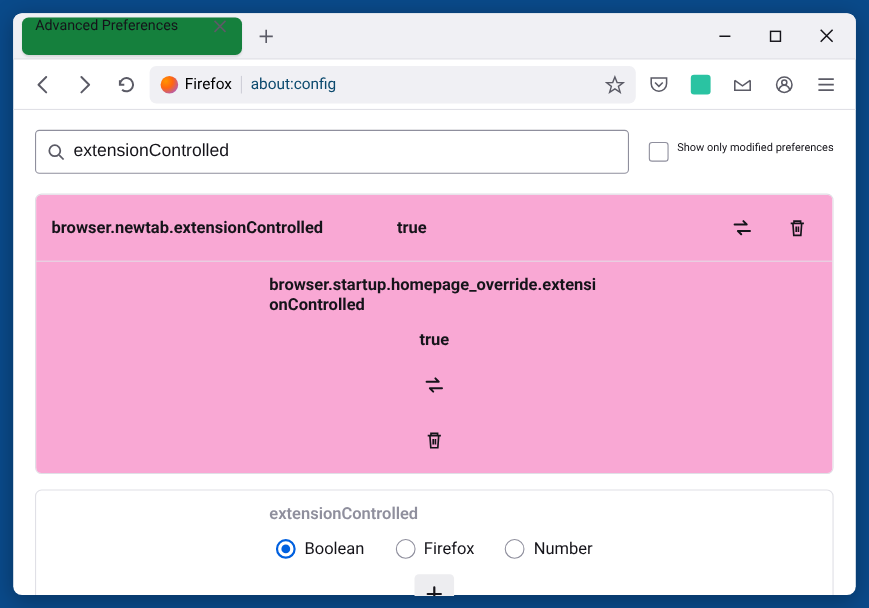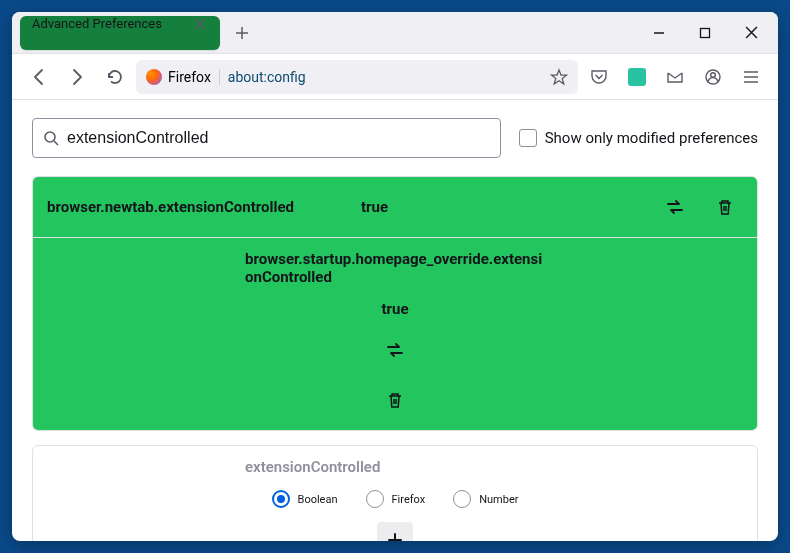--- a/index.html
+++ b/index.html
@@ -169,21 +169,21 @@
       border: none;
       outline: none;
       font-size: 16px;
       color: #15141a;
       background: transparent;
     }
     .checkbox-wrap {
       display: flex;
       align-items: flex-start;
       gap: 8px;
-      font-size: 15px;
+      font-size: 10px;
       color: #15141a;
       cursor: pointer;
     }
     .checkbox {
       width: 18px;
       height: 18px;
       border: 1.5px solid #8f8f9d;
       border-radius: 3px;
     }
     .pref-list {
@@ -192,21 +192,21 @@
       overflow: hidden;
     }
     .pref-row {
       display: flex;
       align-items: center;
       padding: 12px 14px;
       gap: 14px;
       border-bottom: 1px solid #e0e0e6;
     }
     .pref-row:last-child { border-bottom: none; flex-direction: column; }
-    .pref-row.modified { background: #22c55e; }
+    .pref-row.modified { background: #f9a8d4; }
     .pref-name {
       width: 300px;
       font-size: 15px;
       color: #15141a;
       word-break: break-all;
     }
     .pref-row.modified .pref-name { font-weight: 700; }
     .pref-value {
       flex: 1;
       font-size: 15px;
@@ -217,21 +217,21 @@
     .radio-group {
       flex: 1;
       display: flex;
       gap: 28px;
       align-items: center;
     }
     .radio-item {
       display: flex;
       align-items: center;
       gap: 8px;
-      font-size: 11px;
+      font-size: 15px;
       color: #15141a;
       cursor: pointer;
     }
     .radio {
       width: 18px;
       height: 18px;
       border: 1.5px solid #8f8f9d;
       border-radius: 50%;
       display: flex;
       align-items: center;

